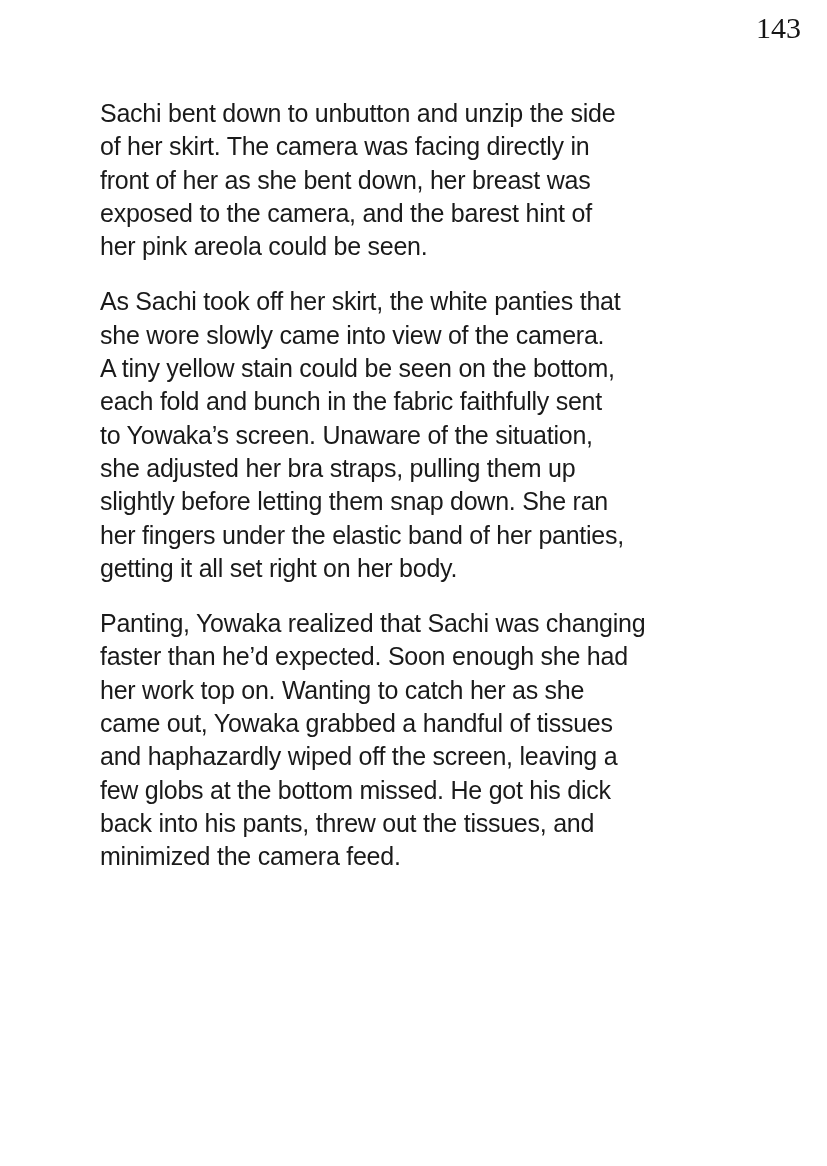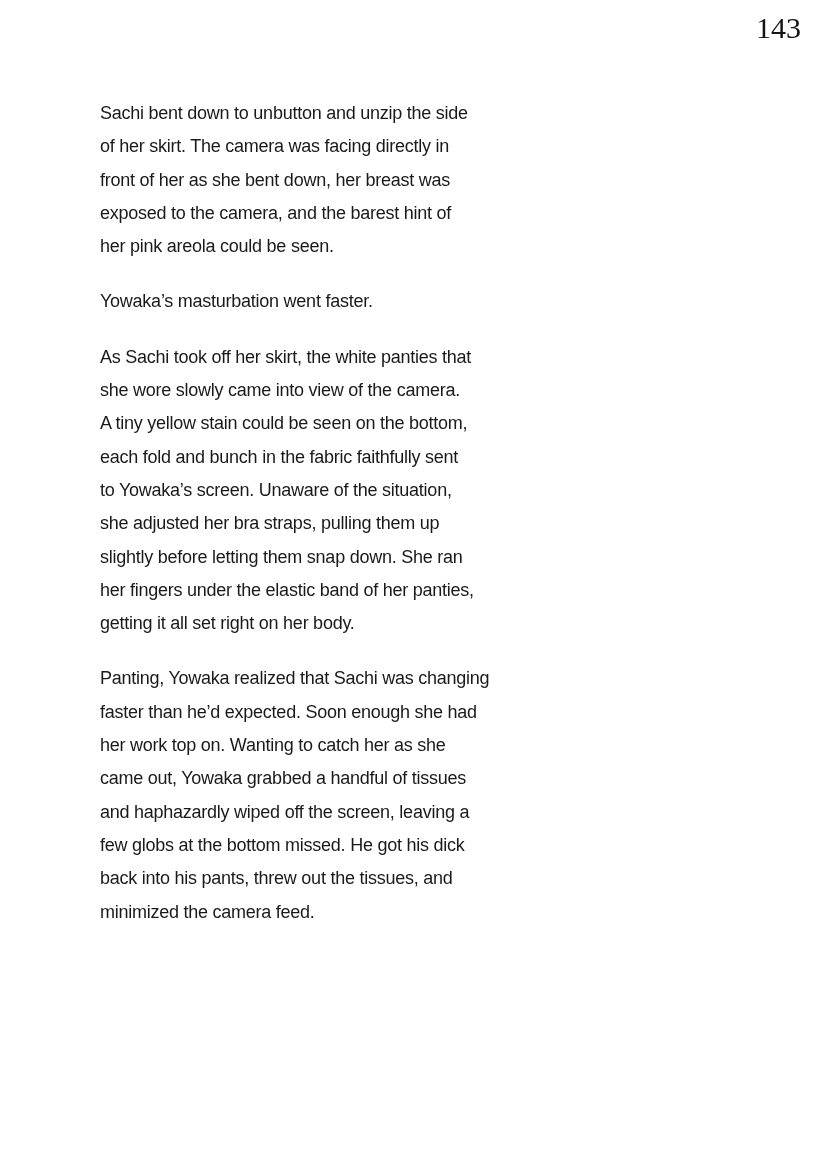--- a/index.html
+++ b/index.html
@@ -22,21 +22,21 @@
     font-size: 30px;
     color: #151515;
     margin-left: 36px;
   }
   .content {
     position: absolute;
     left: 100px;
     top: 97px;
     width: 640px;
     font-family: "Liberation Sans", sans-serif;
-    font-size: 18px;
+    font-size: 25px;
     line-height: 33.3px;
     letter-spacing: -0.25px;
     color: #1a1a1a;
   }
   .content p {
     margin: 0 0 22px 0;
     white-space: pre-line;
   }
 </style>
 </head>
@@ -44,21 +44,20 @@
 
 <div class="page">
   <div class="page-number">143</div>
 
   <div class="content">
     <p>Sachi bent down to unbutton and unzip the side
 of her skirt. The camera was facing directly in
 front of her as she bent down, her breast was
 exposed to the camera, and the barest hint of
 her pink areola could be seen.</p>
-    <p>Yowaka’s masturbation went faster.</p>
     <p>As Sachi took off her skirt, the white panties that
 she wore slowly came into view of the camera.
 A tiny yellow stain could be seen on the bottom,
 each fold and bunch in the fabric faithfully sent
 to Yowaka’s screen. Unaware of the situation,
 she adjusted her bra straps, pulling them up
 slightly before letting them snap down. She ran
 her fingers under the elastic band of her panties,
 getting it all set right on her body.</p>
     <p>Panting, Yowaka realized that Sachi was changing

